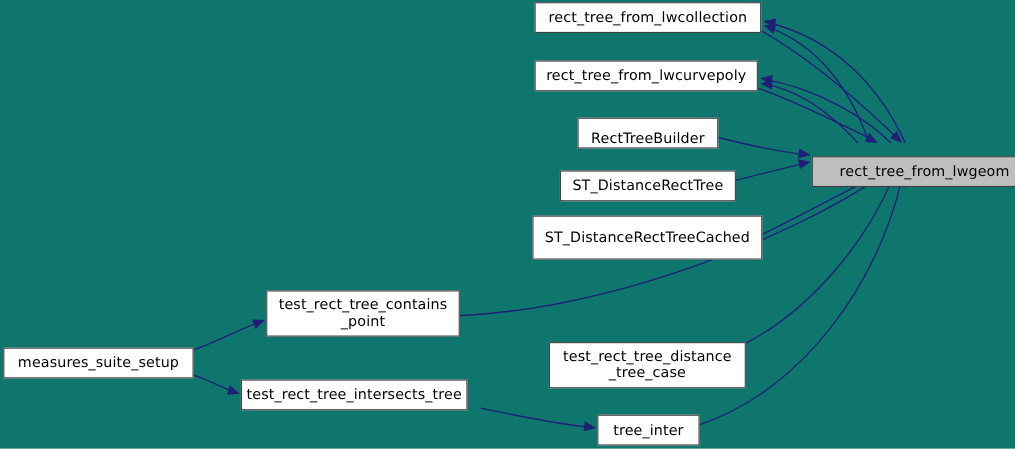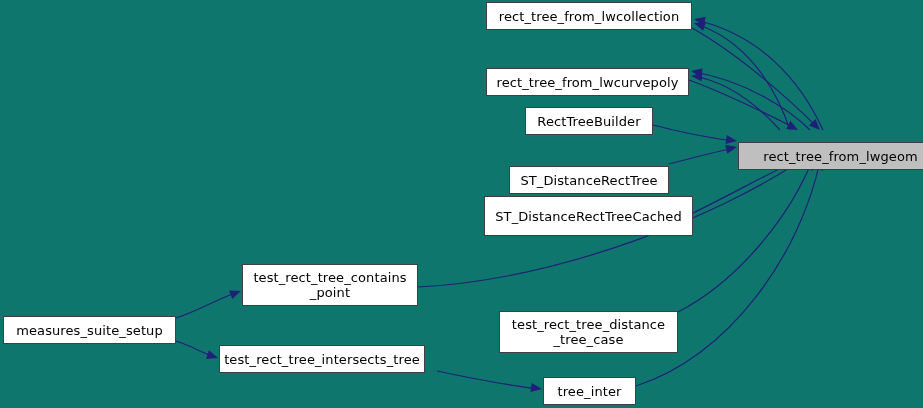--- a/index.html
+++ b/index.html
@@ -89,23 +89,23 @@
         <path d="M 0,0 L -11,-4.6 L -11,4.6 Z" fill="#1f1f77" transform="translate(813,159) rotate(-66)"></path>
         <path d="M 0,0 L -11,-4.6 L -11,4.6 Z" fill="#1f1f77" transform="translate(821,159) rotate(-78)"></path>
         <path d="M 0,0 L -11,-4.6 L -11,4.6 Z" fill="#1f1f77" transform="translate(241,291) rotate(-20)"></path>
         <path d="M 0,0 L -11,-4.6 L -11,4.6 Z" fill="#1f1f77" transform="translate(218,358) rotate(18)"></path>
         <path d="M 0,0 L -11,-4.6 L -11,4.6 Z" fill="#1f1f77" transform="translate(542,389) rotate(8)"></path>
       </g>
   </svg>
 
   <div id="nodes-layer">
       <div class="node" style="left: 486px; top: 2px; width: 206px; height: 28px;"><span class="node-label">rect_tree_from_lwcollection</span></div>
-      <div class="node" style="left: 486px; top: 55px; width: 203px; height: 28px; margin-top: 13px;"><span class="node-label">rect_tree_from_lwcurvepoly</span></div>
-      <div class="node" style="left: 525px; top: 107px; width: 128px; height: 28px;"><span class="node-label">RectTreeBuilder</span></div>
-      <div class="node" style="left: 509px; top: 155px; width: 160px; height: 28px; margin-top: 11px;"><span class="node-label">ST_DistanceRectTree</span></div>
+      <div class="node" style="left: 486px; top: 55px; width: 203px; height: 28px;"><span class="node-label">rect_tree_from_lwcurvepoly</span></div>
+      <div class="node" style="left: 525px; top: 107px; width: 128px; height: 28px; align-items: flex-end;"><span class="node-label">RectTreeBuilder</span></div>
+      <div class="node" style="left: 509px; top: 155px; width: 160px; height: 28px;"><span class="node-label">ST_DistanceRectTree</span></div>
       <div class="node" style="left: 484px; top: 196px; width: 209px; height: 40px;"><span class="node-label">ST_DistanceRectTreeCached</span></div>
       <div class="node" style="left: 242px; top: 264px; width: 176px; height: 42px;"><span class="node-label">test_rect_tree_contains
 _point</span></div>
       <div class="node" style="left: 3px; top: 316px; width: 173px; height: 28px;"><span class="node-label">measures_suite_setup</span></div>
       <div class="node" style="left: 219px; top: 345px; width: 206px; height: 28px;"><span class="node-label">test_rect_tree_intersects_tree</span></div>
       <div class="node" style="left: 499px; top: 311px; width: 179px; height: 42px;"><span class="node-label">test_rect_tree_distance
 _tree_case</span></div>
       <div class="node" style="left: 543px; top: 377px; width: 93px; height: 28px;"><span class="node-label">tree_inter</span></div>
       <div class="node highlight" style="left: 738px; top: 130px; width: 205px; height: 28px; margin-top: 12px;"><span class="node-label">rect_tree_from_lwgeom</span></div>
     </div>

